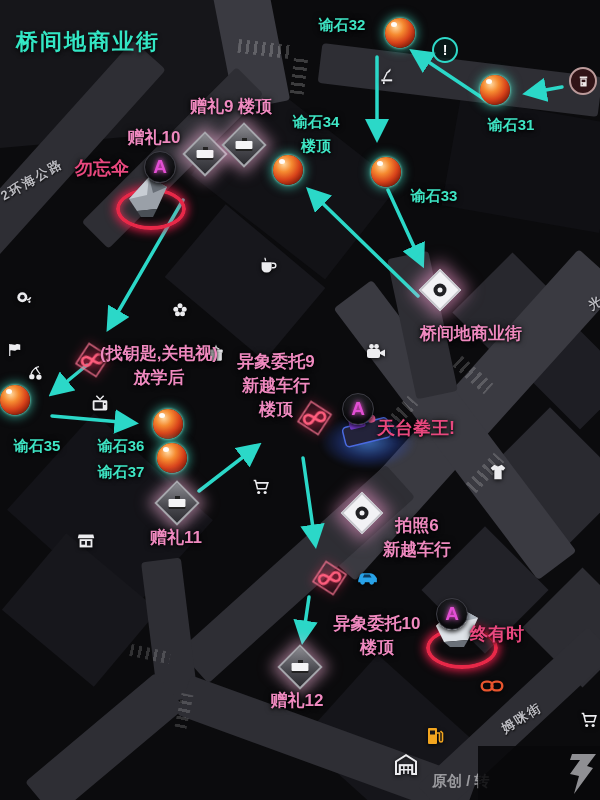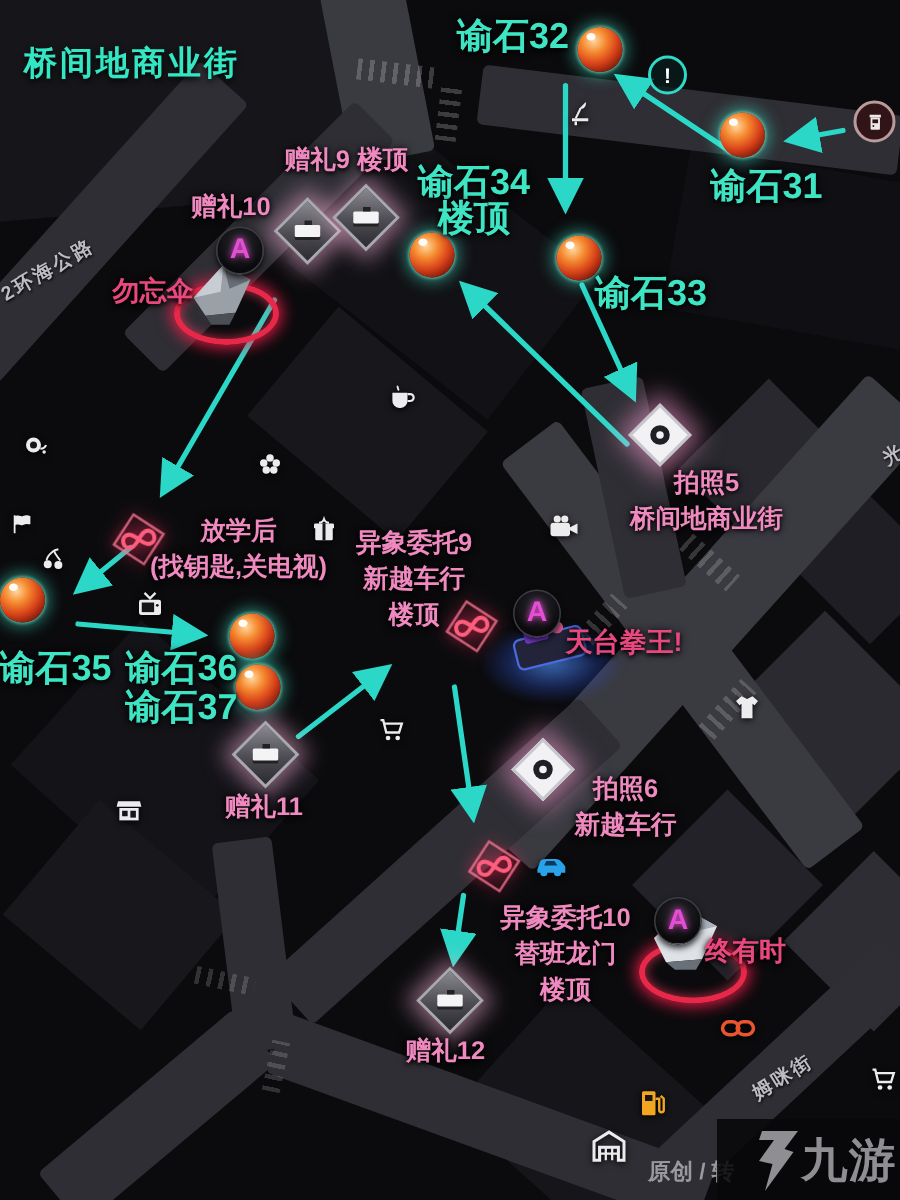--- a/index.html
+++ b/index.html
@@ -4,21 +4,21 @@
 <style>
   html,body{margin:0;padding:0;background:#000;}
   #stage{position:relative;width:600px;height:800px;background:#0b0b0d;overflow:hidden;
          font-family:"Liberation Sans",sans-serif;}
   .blk,.road,.xwalk{position:absolute;}
   .road{background:#2e2e34;border-radius:4px;}
   .road.lit{background:#3a3a41;}
   .xwalk{opacity:.8;}
   .lbl{position:absolute;transform:translate(-50%,-50%);white-space:nowrap;text-align:center;
        font-weight:bold;text-shadow:0 1px 3px rgba(0,0,0,.95),0 0 6px rgba(0,0,0,.85);line-height:24px;}
-  .lbl.teal{color:#3ee5c4;font-size:24px;}
+  .lbl.teal{color:#3ee5c4;font-size:15px;}
   .lbl.pink{color:#ef89bf;font-size:17px;}
   .lbl.rose{color:#e8487e;font-size:18px;}
   .lbl.street{color:#bcbcc2;font-size:13px;font-weight:bold;letter-spacing:2px;text-shadow:0 1px 2px #000;}
   .orb{position:absolute;width:30px;height:30px;border-radius:50%;transform:translate(-50%,-50%);
        background:radial-gradient(circle at 36% 30%,#ffd9a0 0%,#f58a30 28%,#d8431a 55%,#7a1608 82%,#4a0c04 100%);
        box-shadow:0 0 10px 3px rgba(70,240,210,.5),0 0 2px 1px rgba(160,255,235,.5);}
   .orb:after{content:"";position:absolute;left:20%;top:14%;width:6px;height:5px;border-radius:50%;
        background:rgba(255,255,255,.95);}
   .gift{position:absolute;width:28px;height:28px;transform:translate(-50%,-50%) rotate(45deg);
        background:linear-gradient(135deg,#8a8a90 0%,#4c4c52 55%,#2b2b30 100%);border:2px solid #a8a8ae;
@@ -177,62 +177,60 @@
       <div class="lbl pink" style="left: 297px; top: 701px; position: absolute; z-index: 50;">
         <div>赠礼12</div>
       </div>
       <div class="photo" style="left: 440px; top: 290px; position: absolute; z-index: 40;">
         <div></div>
       </div>
       <div class="photo" style="left: 362px; top: 513px; position: absolute; z-index: 40;">
         <div></div>
       </div>
       <div class="lbl pink" style="left: 471px; top: 334px; position: absolute; z-index: 50;">
-        <div>拍照5</div>
         <div>桥间地商业街</div>
       </div>
       <div class="lbl pink" style="left: 417px; top: 538px; position: absolute; z-index: 50;">
         <div>拍照6</div>
         <div>新越车行</div>
       </div>
       <div class="anomaly" style="left: 93px; top: 362px; position: absolute; z-index: 40;"><svg width="38" height="38" viewBox="0 0 36 36">
           <path d="M18 2L34 18 18 34 2 18z" fill="none" stroke="#ff7795" stroke-width="1.6" opacity=".75"></path>
           <path d="M8 18c0-2.6 1.9-4.2 4-4.2 4.6 0 7.4 8.4 12 8.4 2.1 0 4-1.6 4-4.2s-1.9-4.2-4-4.2c-4.6 0-7.4 8.4-12 8.4-2.1 0-4-1.6-4-4.2z" fill="none" stroke="#ff5d7d" stroke-width="2.6"></path>
         </svg></div>
       <div class="anomaly" style="left: 315px; top: 420px; position: absolute; z-index: 40;"><svg width="38" height="38" viewBox="0 0 36 36">
           <path d="M18 2L34 18 18 34 2 18z" fill="none" stroke="#ff7795" stroke-width="1.6" opacity=".75"></path>
           <path d="M8 18c0-2.6 1.9-4.2 4-4.2 4.6 0 7.4 8.4 12 8.4 2.1 0 4-1.6 4-4.2s-1.9-4.2-4-4.2c-4.6 0-7.4 8.4-12 8.4-2.1 0-4-1.6-4-4.2z" fill="none" stroke="#ff5d7d" stroke-width="2.6"></path>
         </svg></div>
       <div class="anomaly" style="left: 330px; top: 580px; position: absolute; z-index: 40;"><svg width="38" height="38" viewBox="0 0 36 36">
           <path d="M18 2L34 18 18 34 2 18z" fill="none" stroke="#ff7795" stroke-width="1.6" opacity=".75"></path>
           <path d="M8 18c0-2.6 1.9-4.2 4-4.2 4.6 0 7.4 8.4 12 8.4 2.1 0 4-1.6 4-4.2s-1.9-4.2-4-4.2c-4.6 0-7.4 8.4-12 8.4-2.1 0-4-1.6-4-4.2z" fill="none" stroke="#ff5d7d" stroke-width="2.6"></path>
         </svg></div>
       <div class="lbl pink" style="left: 159px; top: 366px; position: absolute; z-index: 50;">
+        <div>(找钥匙,关电视)</div>
         <div>放学后</div>
-        <div>(找钥匙,关电视)</div>
       </div>
       <div class="lbl pink" style="left: 276px; top: 386px; position: absolute; z-index: 50;">
         <div>异象委托9</div>
         <div>新越车行</div>
         <div>楼顶</div>
       </div>
       <div class="lbl pink" style="left: 377px; top: 636px; position: absolute; z-index: 50;">
         <div>异象委托10</div>
-        <div>替班龙门</div>
         <div>楼顶</div>
       </div>
       <div class="ring" style="left: 151px; top: 209px; position: absolute; z-index: 38; width: 62px; height: 34px;"></div>
       <div class="fig" style="left: 150px; top: 196px; position: absolute; z-index: 41;"><svg width="54" height="50" viewBox="0 0 54 50">
           <polygon points="6,30 26,8 44,18 34,40 14,42" fill="#9aa0a8"></polygon>
           <polygon points="6,30 26,8 24,26" fill="#c8cdd4"></polygon>
           <polygon points="26,8 44,18 30,24" fill="#686e76"></polygon>
           <polygon points="14,42 34,40 30,48 18,48" fill="#4a4f56"></polygon>
         </svg></div>
       <div class="badge" style="left: 160px; top: 167px; position: absolute; z-index: 44;">A</div>
-      <div class="lbl rose" style="left: 102px; top: 194px; position: absolute; z-index: 50;">
+      <div class="lbl rose" style="left: 102px; top: 168px; position: absolute; z-index: 50;">
         <div>勿忘伞</div>
       </div>
       <div class="aura" style="left: 368px; top: 442px; position: absolute; z-index: 38; width: 96px; height: 54px;"></div>
       <div class="fig" style="left: 368px; top: 436px; position: absolute; z-index: 41;"><svg width="80" height="48" viewBox="0 0 80 48">
           <g transform="rotate(-14 40 24)">
             <rect x="16" y="12" width="46" height="20" rx="4" fill="#23233a" stroke="#4a6ae0" stroke-width="1.5"></rect>
             <rect x="24" y="4" width="16" height="12" rx="2" fill="#7a3bd0"></rect>
             <circle cx="47" cy="10" r="4" fill="#e05a90"></circle>
           </g>
         </svg></div>
@@ -349,15 +347,14 @@
           <path d="M7 20v-7h10v7M7 16.5h10M10.3 13v7M13.7 13v7" fill="none" stroke="#ececef" stroke-width="1.2"></path>
         </svg></div>
     </div>
 
   <div id="credit">原创 / 转</div>
   <div id="wm-patch"></div>
   <div id="wm">
     <svg width="34" height="44" viewBox="0 0 34 44">
       <path d="M8 2h24l-9 12 6 2-19 26 5-18-9-2 10-14H6z" fill="#8f8f93"></path>
     </svg>
-    <span class="brand">九游</span>
   </div>
 </div>
 
 </body></html>

